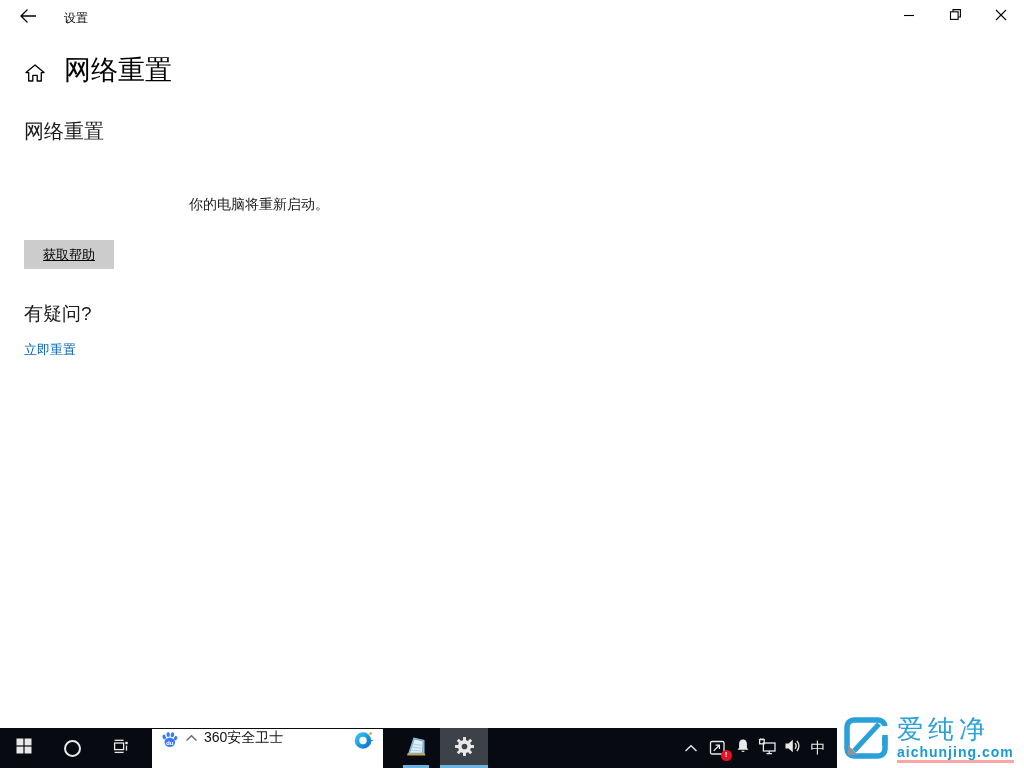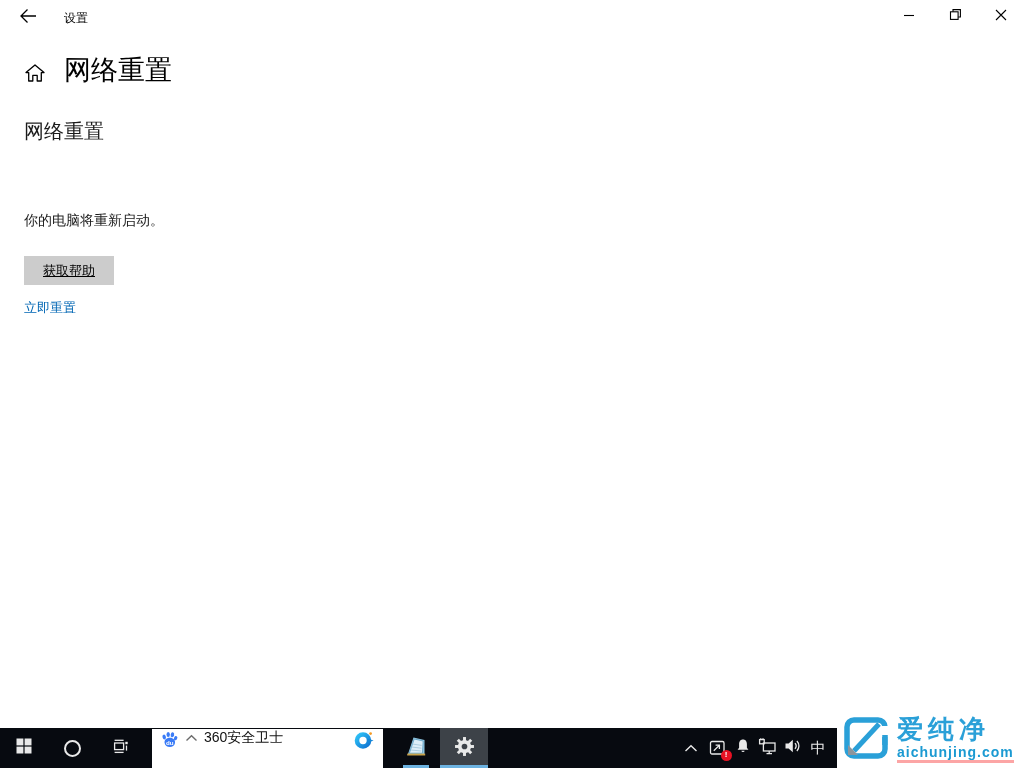--- a/index.html
+++ b/index.html
@@ -17,21 +17,21 @@
   .win-controls { position:absolute; right:0; top:0; height:32px; display:flex; }
   .win-btn { width:46px; height:32px; display:flex; align-items:center; justify-content:center; cursor:pointer; }
 
   .page-header { position:absolute; left:0; top:52px; }
   .home-icon-wrap { position:absolute; left:24px; top:10px; width:22px; height:22px; }
   .page-title { position:absolute; left:64px; top:0; font-size:27px; font-weight:400; color:#000; white-space:nowrap; }
 
   .content { position:absolute; left:24px; top:118px; width:470px; }
   .section-title { font-size:20px; font-weight:400; color:#1b1b1b; margin-bottom:26px; }
   .description { width:453px; font-size:14px; line-height:21px; color:#1b1b1b; }
-  .restart-note { margin-top:67px; font-size:14px; color:#1b1b1b; }
+  .restart-note { margin-top:51px; font-size:14px; color:#1b1b1b;text-align:center; }
   .reset-btn { margin-top:26px; width:90px; height:29px; background:#cccccc; border:none;
                font-family:"Liberation Sans", sans-serif; font-size:13px; color:#000;
                text-decoration:underline; cursor:pointer; display:flex; align-items:center; justify-content:center; }
   .help-title { margin-top:32px; font-size:19px; color:#1b1b1b; }
   .help-link { margin-top:14px; font-size:13px; color:#0066b4; cursor:pointer; display:inline-block; }
 
   
   .taskbar { position:absolute; left:0; bottom:0; width:1024px; height:40px; background:#070a10; }
   .tb-btn { position:absolute; top:0; height:40px; display:flex; align-items:center; justify-content:center; cursor:pointer; }
   .tb-start { left:0; width:48px; }
@@ -63,21 +63,21 @@
   .alert-wrap { position:relative; width:18px; height:17px; }
   .badge { position:absolute; right:-5px; bottom:-4px; width:11px; height:11px; border-radius:50%;
            background:#e81123; color:#fff; font-size:8px; font-weight:bold;
            display:flex; align-items:center; justify-content:center; line-height:1; }
 
   
   .watermark { position:absolute; right:0; bottom:0; width:187px; height:58px; background:#ffffff;
                display:flex; align-items:center; padding-left:5px; }
   .wm-logo { flex:0 0 auto; margin-right:7px; }
   .wm-texts { display:flex; flex-direction:column; }
-  .wm-brand { font-size:26px; font-weight:700; color:#2aa0d8; letter-spacing:5px; line-height:1.1; white-space:nowrap; }
+  .wm-brand { font-size:26px; font-weight:400; color:#2aa0d8; letter-spacing:5px; line-height:1.1; white-space:nowrap; }
   .wm-domain { font-size:14px; font-weight:700; color:#1b9ad2; letter-spacing:1px; border-bottom:3px solid #fca5a5; align-self:flex-start; line-height:1.15; }
 </style>
 </head>
 <body>
 
 <div class="screen">
 
   <div class="window">
 
     <div class="titlebar">
@@ -115,20 +115,21 @@
             <path d="M11 3 L20 10.6 H17.3 V19 H13.2 V13.4 H8.8 V19 H4.7 V10.6 H2 Z" fill="none" stroke="#000" stroke-width="1.3" stroke-linejoin="round"></path>
           </svg>
       </div>
       <div class="page-title">网络重置</div>
     </div>
 
     <div class="content">
       <div class="section-title">网络重置</div>
       <div class="restart-note">你的电脑将重新启动。</div>
       <button class="reset-btn">获取帮助</button>
+      <div class="help-title">有疑问?</div>
       <a class="help-link">立即重置</a>
     </div>
   </div>
 
   <div class="taskbar">
 
     <div class="tb-btn tb-start">
       <span>
         <svg width="16" height="16" viewBox="0 0 16 16" fill="#e9e9e9">
             <rect x="0.5" y="0.5" width="6.9" height="6.9"></rect>

